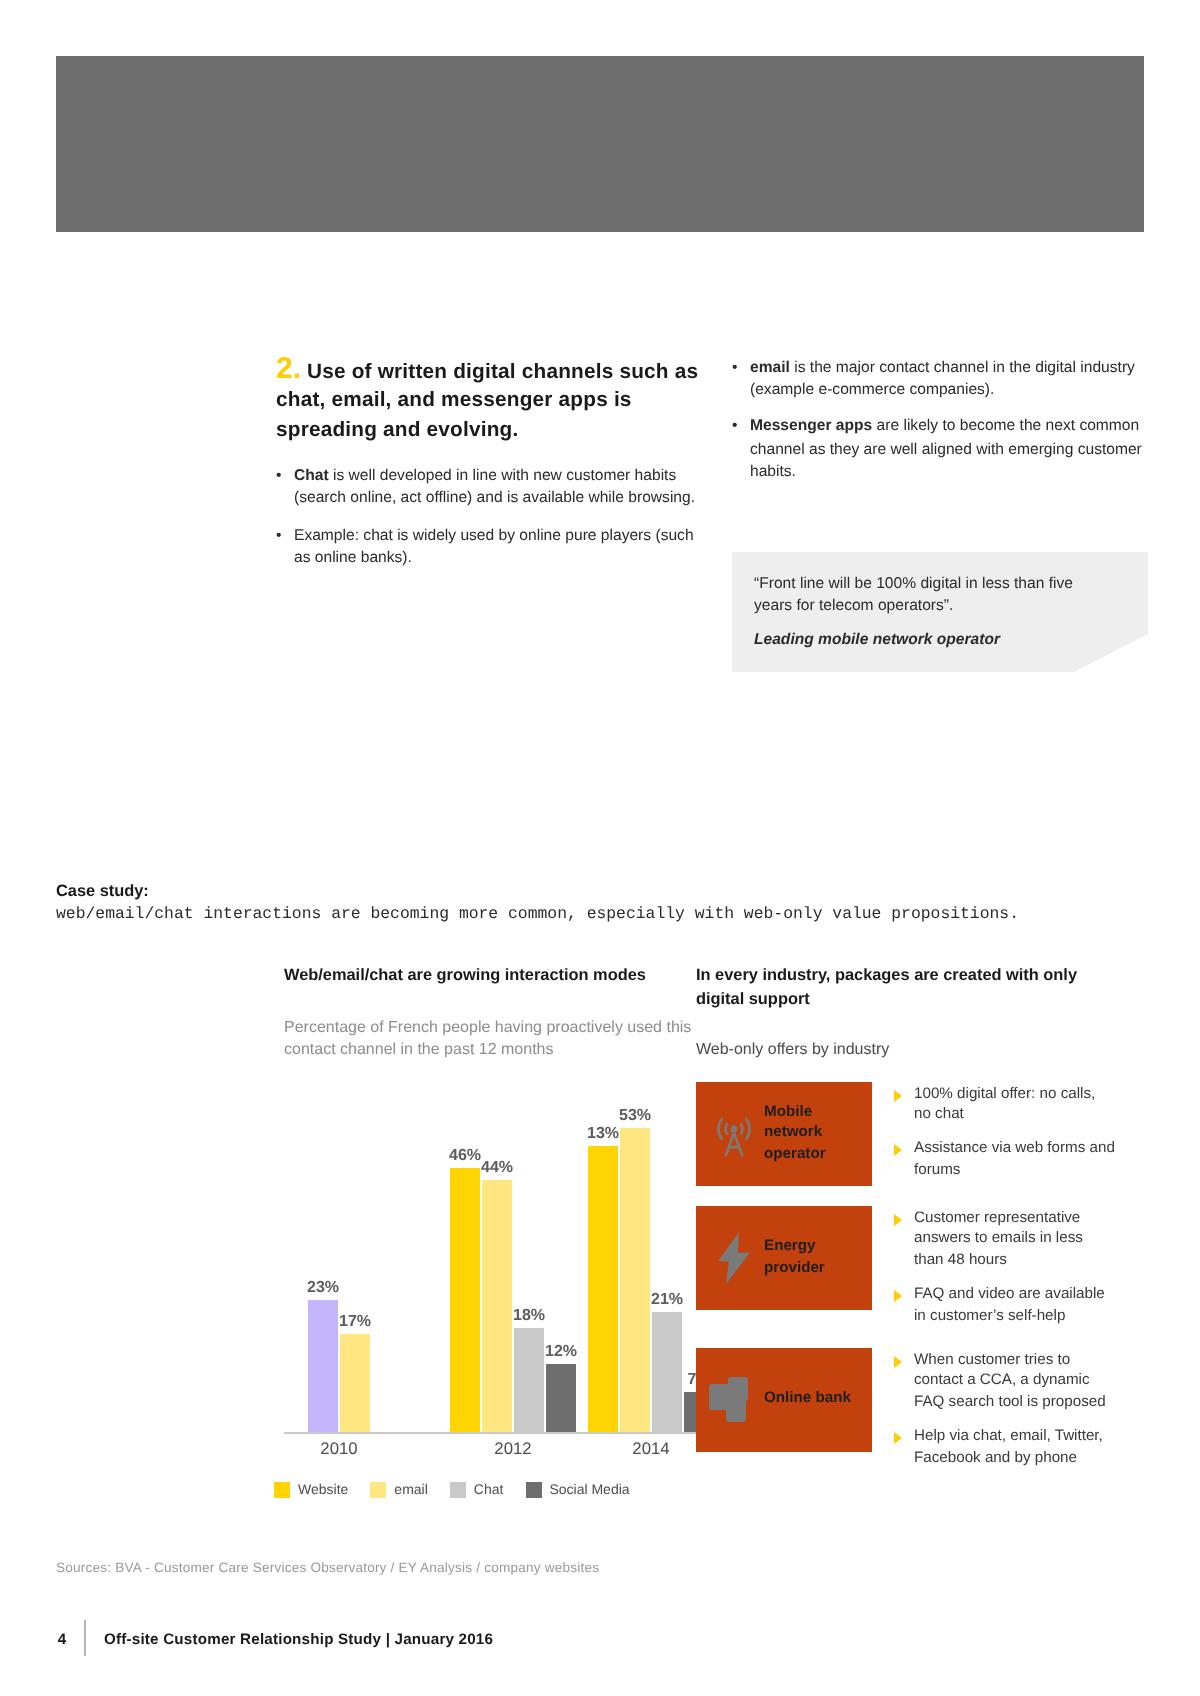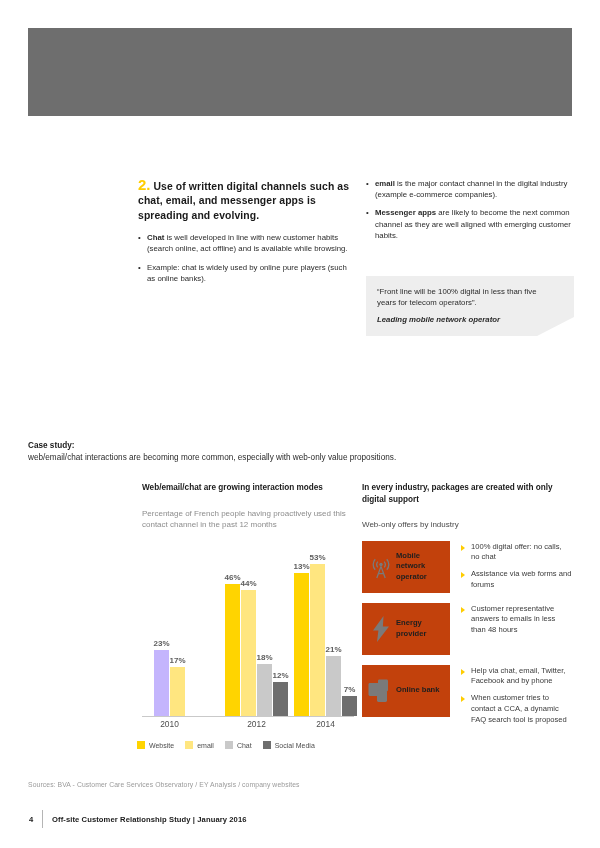--- a/index.html
+++ b/index.html
@@ -124,32 +124,33 @@
     font-weight: bold;
     line-height: 12px;
     color: #1a1a1a;
     margin: 0;
   }
   #case-study-desc {
     font-size: 8.2px;
     line-height: 12px;
     color: #2b2b2b;
     margin: 0;
+    font-family: Liberation Mono, monospace;
   }
 
   
   #panel-left {
     position: absolute;
     left: 142px;
     top: 482px;
     width: 212px;
   }
   #panel-right {
     position: absolute;
-    left: 362px;
+    left: 348px;
     top: 482px;
     width: 210px;
   }
   .panel-title {
     font-size: 8.2px;
     font-weight: bold;
     line-height: 11.6px;
     color: #1a1a1a;
     margin: 0 0 14px 0;
   }
@@ -476,36 +477,37 @@
         <div class="industry-tile">
           <div class="tile-icon">
             <svg width="18" height="26" viewBox="0 0 18 26" fill="#7a7a7a">
               <path d="M11.5 0L1 14.6h5.4L5 26 17 10.4h-6.1z"></path>
             </svg>
           </div>
           <div class="tile-label">Energy provider</div>
         </div>
         <div class="industry-points">
           <div class="ipoint"><span class="tri"></span><span>Customer representative answers to emails in less than 48 hours</span></div>
+          <div class="ipoint"><span class="tri"></span><span>FAQ and video are available in customer’s self-help</span></div>
         </div>
       </div>
       <div class="industry-row">
         <div class="industry-tile">
           <div class="tile-icon">
             <svg width="26" height="24" viewBox="0 0 26 24" fill="#7a7a7a">
               <rect x="0.5" y="4" width="11" height="13" rx="1.4"></rect>
               <rect x="10" y="0.5" width="10" height="12" rx="1.4"></rect>
               <rect x="9" y="11" width="10" height="12" rx="1.4"></rect>
             </svg>
           </div>
           <div class="tile-label">Online bank</div>
         </div>
         <div class="industry-points">
+          <div class="ipoint"><span class="tri"></span><span>When customer tries to contact a CCA, a dynamic FAQ search tool is proposed</span></div>
           <div class="ipoint"><span class="tri"></span><span>Help via chat, email, Twitter, Facebook and by phone</span></div>
-          <div class="ipoint"><span class="tri"></span><span>When customer tries to contact a CCA, a dynamic FAQ search tool is proposed</span></div>
         </div>
       </div>
     </div>
 </div>
 
 <div id="sources">Sources: BVA - Customer Care Services Observatory / EY Analysis / company websites</div>
 
 <div id="footer">
   <div id="page-number">4</div>
   <div id="footer-rule"></div>

